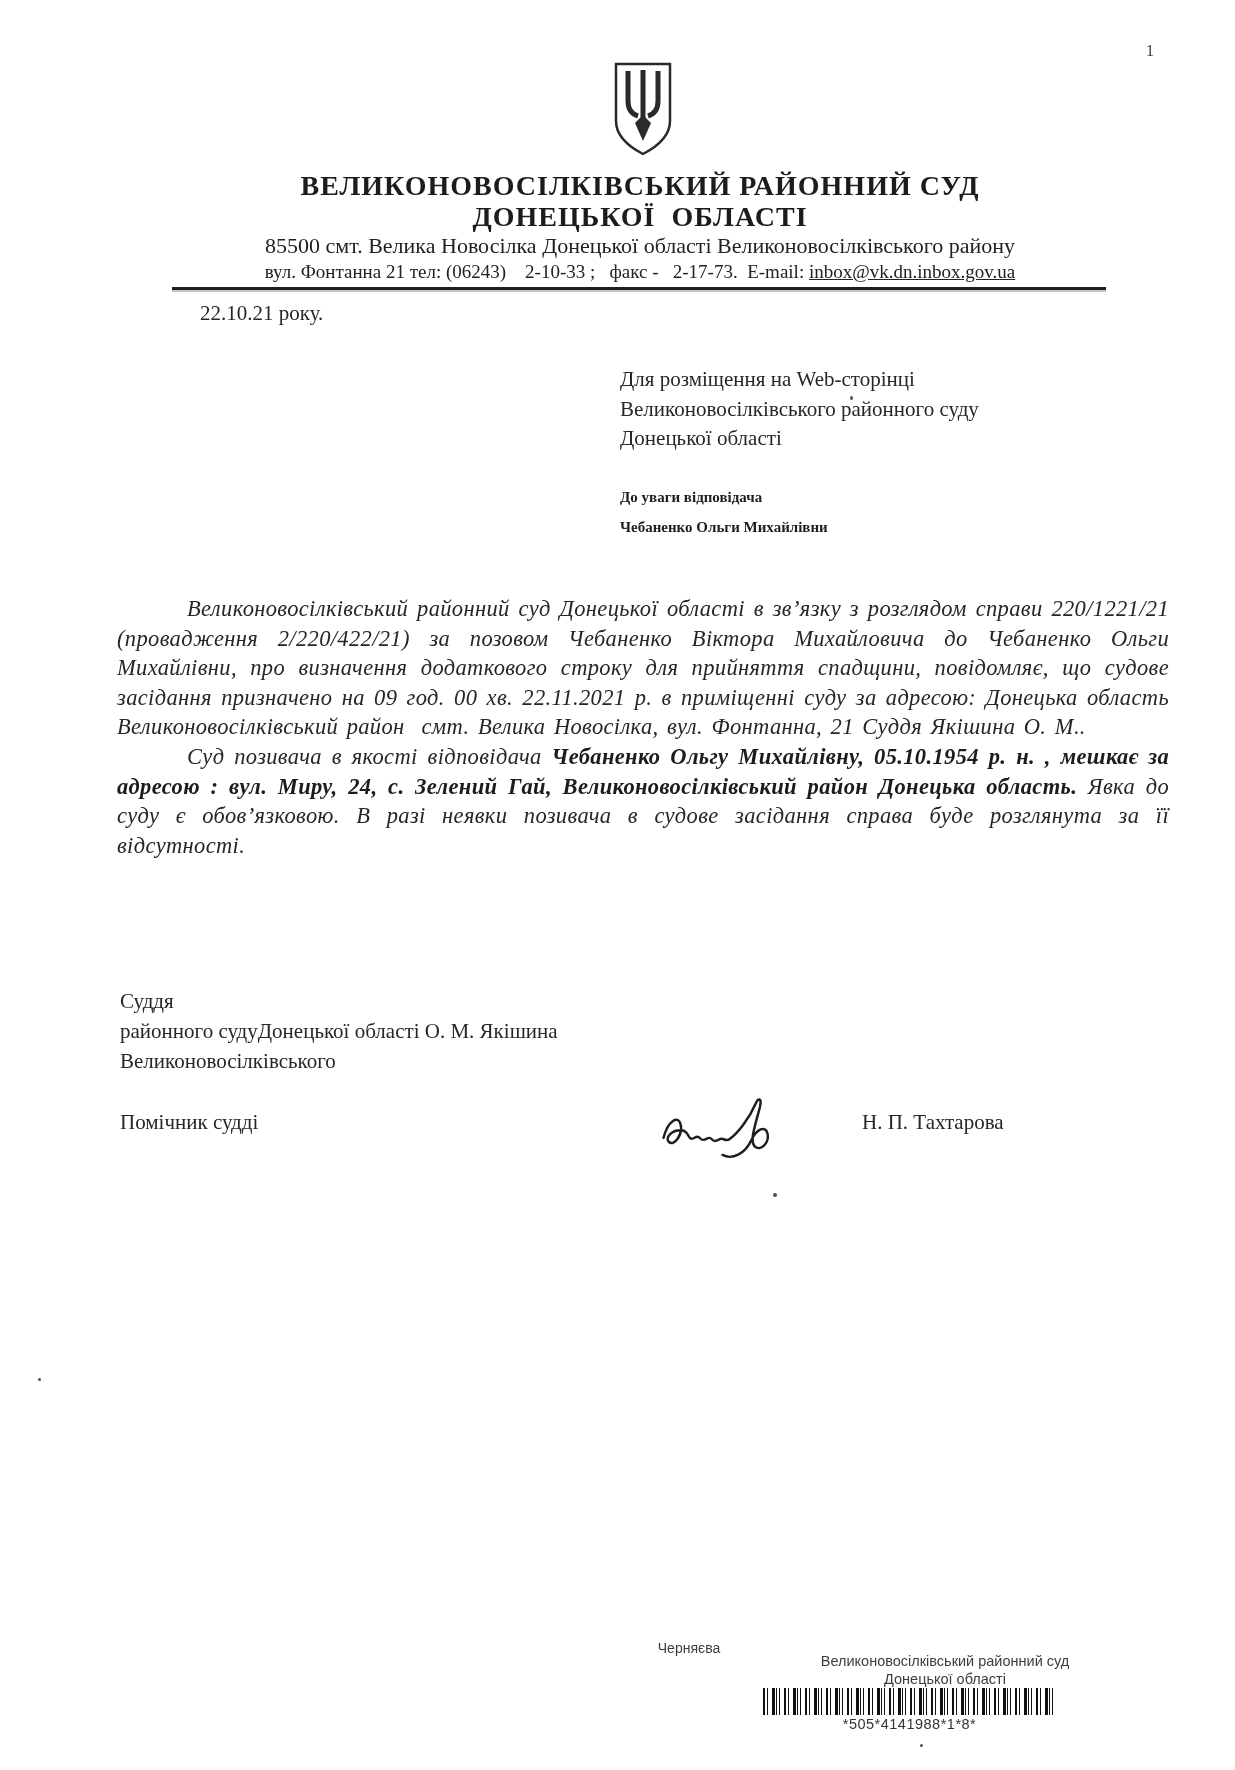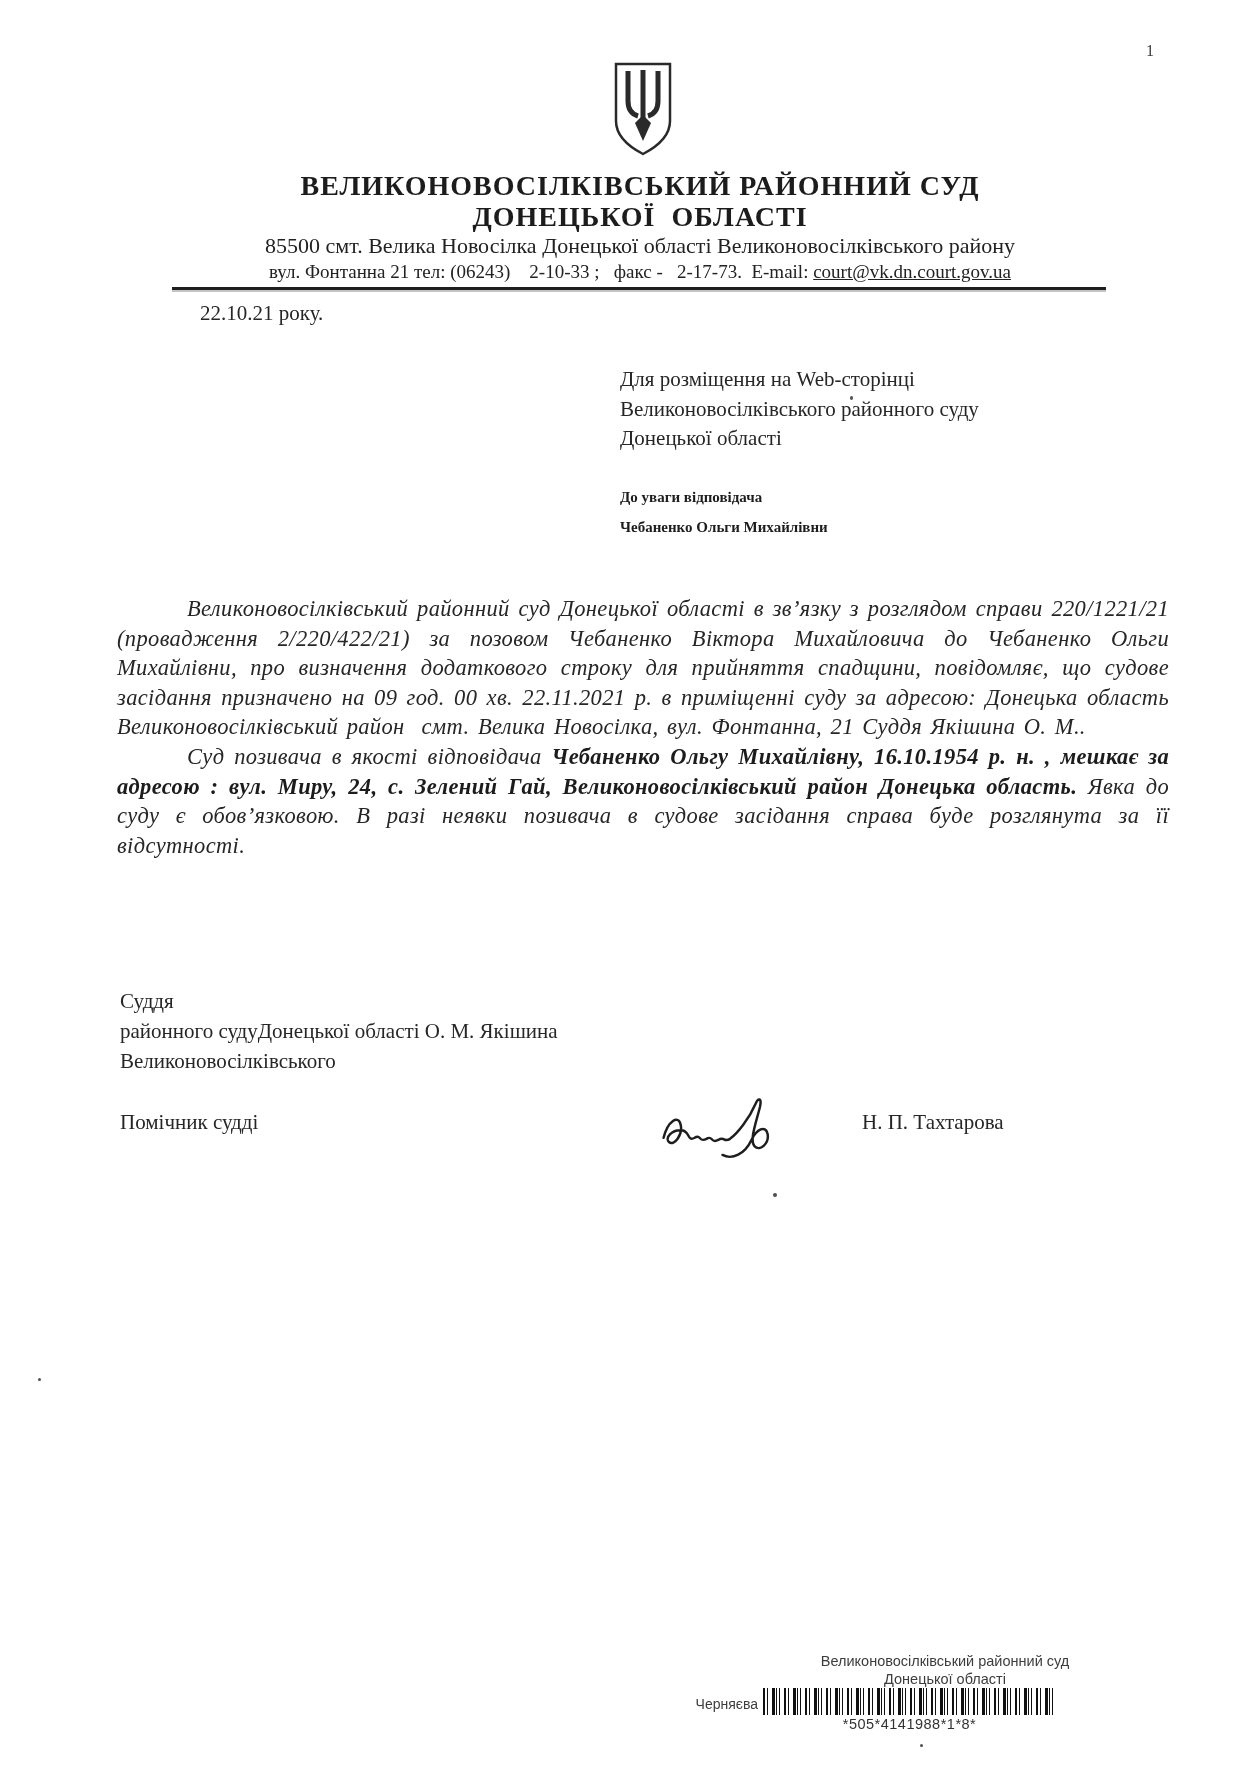--- a/index.html
+++ b/index.html
@@ -66,22 +66,22 @@
   .handwritten-signature { left: 655px; top: 1092px; width: 150px; height: 68px; }
   .assistant-name { left: 862px; top: 1110px; font-size: 21px; }
 
   .footer-court {
     left: 700px; top: 1652px; width: 490px;
     text-align: center;
     font-family: "Liberation Sans", sans-serif;
     font-size: 14.5px; line-height: 18px; color: #3d3d3d;
   }
   .clerk-name {
-    left: 620px; top: 1696px; width: 138px;
-    text-align: right;
+    left: 620px; top: 1640px; width: 138px;
+    text-align: center;
     font-family: "Liberation Sans", sans-serif;
     font-size: 14px; color: #3d3d3d;
   }
   .barcode {
     left: 763px; top: 1688px; width: 293px; height: 27px;
     background: repeating-linear-gradient(90deg,
       #111 0px, #111 2px, #fff 2px, #fff 4px,
       #111 4px, #111 5px, #fff 5px, #fff 9px,
       #111 9px, #111 12px, #fff 12px, #fff 13px,
       #111 13px, #111 14px, #fff 14px, #fff 16px,
@@ -112,40 +112,40 @@
     <path d="M51 10 V40 Q51 52 41 55"></path>
     <path d="M36 9 V60"></path>
   </g>
   <path d="M36 54 L28 62 L36 80 L44 62 Z" fill="#2a2a2a"></path>
 </svg>
 
 <div class="abs hdr court-title court-title-1">ВЕЛИКОНОВОСІЛКІВСЬКИЙ РАЙОННИЙ СУД</div>
 <div class="abs hdr court-title court-title-2 pre">ДОНЕЦЬКОЇ  ОБЛАСТІ</div>
 <div class="abs hdr hdr-address">85500 смт. Велика Новосілка Донецької області Великоновосілківського району</div>
 <div class="abs hdr hdr-contact">
-  <span class="pre">вул. Фонтанна 21 тел: (06243)    2-10-33 ;   факс -   2-17-73.  E-mail: </span><span class="email">court@vk.dn.court.gov.ua</span>
+  <span class="pre">вул. Фонтанна 21 тел: (06243)    2-10-33 ;   факс -   2-17-73.  E-mail: </span><span class="email">inbox@vk.dn.inbox.gov.ua</span>
 </div>
 <div class="abs hdr-rule"></div>
 
 <div class="abs date-line">22.10.21 року.</div>
 
 <div class="abs addressee">
   <div>Для розміщення на Web-сторінці</div>
   <div>Великоновосілківського районного суду</div>
   <div>Донецької області</div>
 </div>
 
 <div class="abs attention">
   <div>До уваги відповідача</div>
   <div>Чебаненко Ольги Михайлівни</div>
 </div>
 
 <div class="abs body-text">
   <p class="pre">Великоновосілківський районний суд Донецької області в зв’язку з розглядом справи 220/1221/21 (провадження 2/220/422/21) за позовом Чебаненко Віктора Михайловича до Чебаненко Ольги Михайлівни, про визначення додаткового строку для прийняття спадщини, повідомляє, що судове засідання призначено на 09 год. 00 хв. 22.11.2021 р. в приміщенні суду за адресою: Донецька область Великоновосілківський район  смт. Велика Новосілка, вул. Фонтанна, 21 Суддя Якішина О. М..</p>
-  <p><span class="pre">Суд позивача в якості відповідача </span><b class="pre">Чебаненко Ольгу Михайлівну, 16.10.1954 р. н. , мешкає за адресою : вул. Миру, 24, с. Зелений Гай, Великоновосілківський район Донецька область.</b><span class="pre"> Явка до суду є обов’язковою. В разі неявки позивача в судове засідання справа буде розглянута за її відсутності.</span></p>
+  <p><span class="pre">Суд позивача в якості відповідача </span><b class="pre">Чебаненко Ольгу Михайлівну, 05.10.1954 р. н. , мешкає за адресою : вул. Миру, 24, с. Зелений Гай, Великоновосілківський район Донецька область.</b><span class="pre"> Явка до суду є обов’язковою. В разі неявки позивача в судове засідання справа буде розглянута за її відсутності.</span></p>
 </div>
 
 <div class="abs judge-block">
   <div>Суддя</div>
   <div>районного судуДонецької області О. М. Якішина</div>
   <div>Великоновосілківського</div>
 </div>
 
 <div class="abs assistant-title">Помічник судді</div>
 

